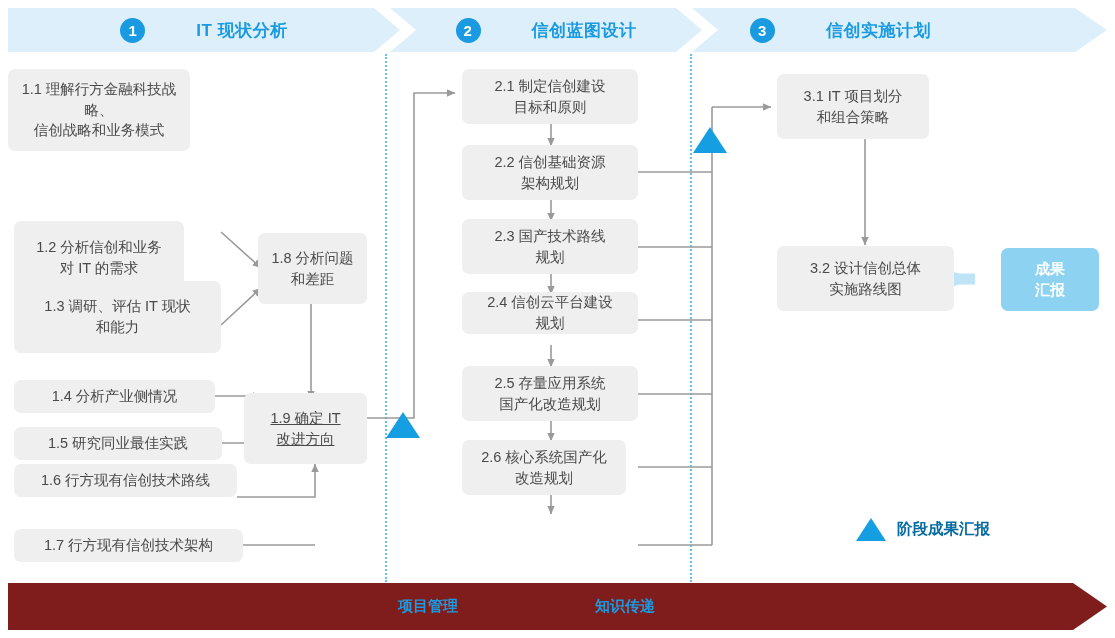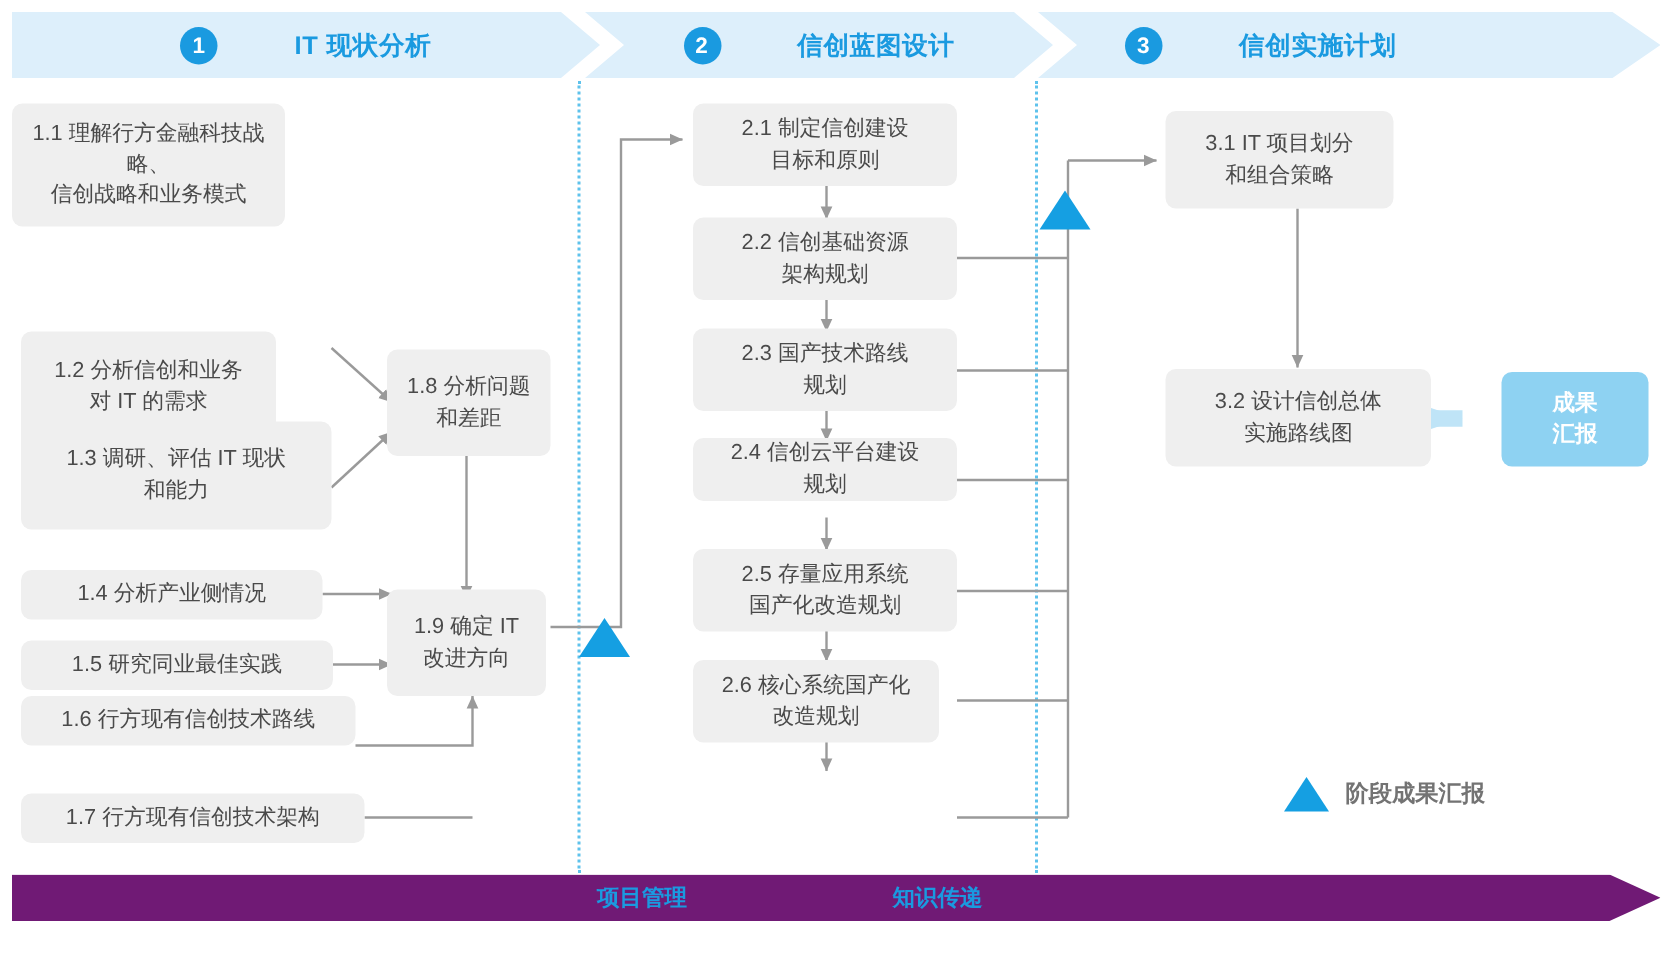--- a/index.html
+++ b/index.html
@@ -37,22 +37,22 @@
   .b1{left:8px;top:8px;width:392px;
       clip-path:polygon(0 0, calc(100% - 26px) 0, 100% 50%, calc(100% - 26px) 100%, 0 100%);}
   .b2{left:390px;top:8px;width:312px;
       clip-path:polygon(0 0, calc(100% - 26px) 0, 100% 50%, calc(100% - 26px) 100%, 0 100%, 26px 50%);}
   .b3{left:692px;top:8px;width:415px;
       clip-path:polygon(0 0, calc(100% - 32px) 0, 100% 50%, calc(100% - 32px) 100%, 0 100%, 26px 50%);}
   .b1 .inner,.b2 .inner,.b3 .inner{display:flex;align-items:center;}
 
   
   .bottombar{
-    position:absolute;left:8px;top:583px;width:1099px;height:31px;
-    background:#701a75;
+    position:absolute;left:8px;top:583px;width:1099px;height:47px;
+    background:#7f1d1d;
     clip-path:polygon(0 0, calc(100% - 34px) 0, 100% 50%, calc(100% - 34px) 100%, 0 100%);
     display:flex;align-items:center;text-align:right;
   }
   .bottombar .lbl{
     position:absolute;color:#1a9ae0;font-weight:bold;font-size:15px;white-space:nowrap;
   }
   .bb1{left:390px;}
   .bb2{left:587px;}
 
   
@@ -90,21 +90,21 @@
     display:flex;align-items:center;
   }
   .legend .tri{
     width:0;height:0;
     border-left:15px solid transparent;
     border-right:15px solid transparent;
     border-bottom:23px solid #159fe2;
     margin-right:11px;
   }
   .legend .ltxt{
-    color:#737373;font-weight:bold;font-size:15.5px;white-space:nowrap;
+    color:#0369a1;font-weight:bold;font-size:15.5px;white-space:nowrap;
   }
 
   
   .mtri{
     position:absolute;
     width:0;height:0;
     border-left:17px solid transparent;
     border-right:17px solid transparent;
     border-bottom:26px solid #159fe2;
   }
@@ -209,21 +209,21 @@
   <div class="box" style="left:14px;top:185px;width:170px;height:74px;margin-top:36px;">1.2 分析信创和业务
 对 IT 的需求</div>
   <div class="box" style="left:14px;top:281px;width:207px;height:72px;">1.3 调研、评估 IT 现状
 和能力</div>
   <div class="box" style="left:14px;top:380px;width:201px;height:33px;">1.4 分析产业侧情况</div>
   <div class="box" style="left:14px;top:427px;width:208px;height:33px;">1.5 研究同业最佳实践</div>
   <div class="box" style="left:14px;top:464px;width:223px;height:33px;">1.6 行方现有信创技术路线</div>
   <div class="box" style="left:14px;top:529px;width:229px;height:33px;">1.7 行方现有信创技术架构</div>
   <div class="box" style="left:258px;top:233px;width:109px;height:71px;">1.8 分析问题
 和差距</div>
-  <div class="box" style="left:258px;top:393px;width:106px;height:71px;">1.9 确定 IT
+  <div class="box" style="left:244px;top:393px;width:123px;height:71px;text-decoration:underline;">1.9 确定 IT
 改进方向</div>
 
   <div class="box" style="left:462px;top:69px;width:176px;height:55px;">2.1 制定信创建设
 目标和原则</div>
   <div class="box" style="left:462px;top:145px;width:176px;height:55px;">2.2 信创基础资源
 架构规划</div>
   <div class="box" style="left:462px;top:219px;width:176px;height:55px;">2.3 国产技术路线
 规划</div>
   <div class="box" style="left:462px;top:292px;width:176px;height:42px;">2.4 信创云平台建设
 规划</div>

